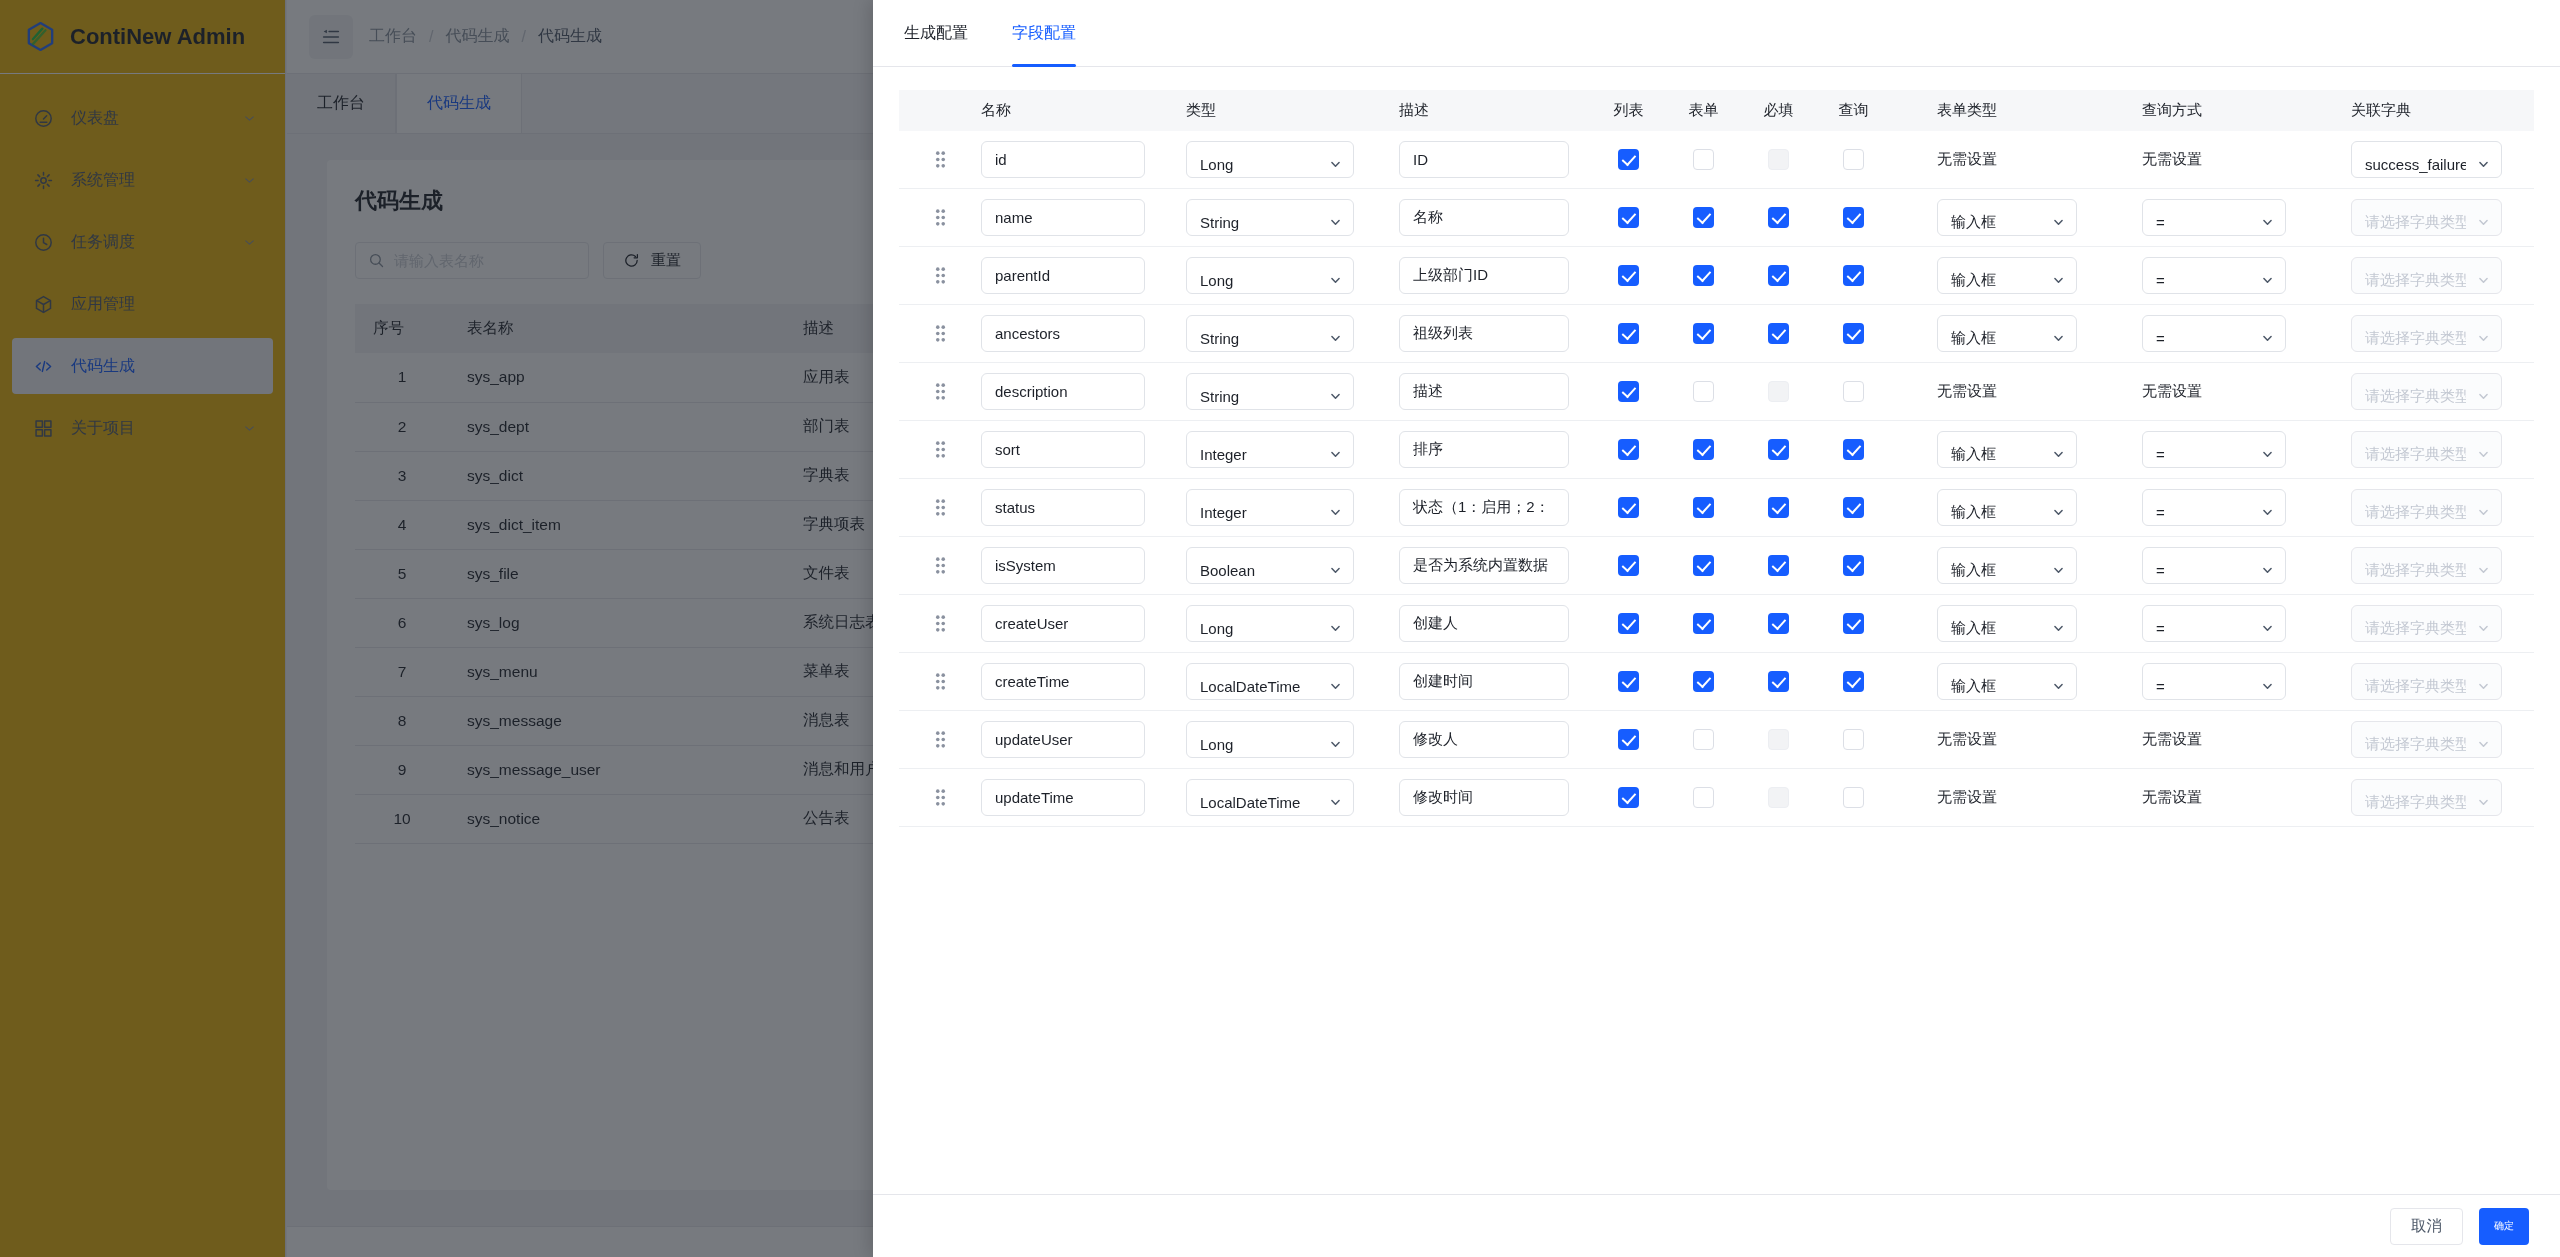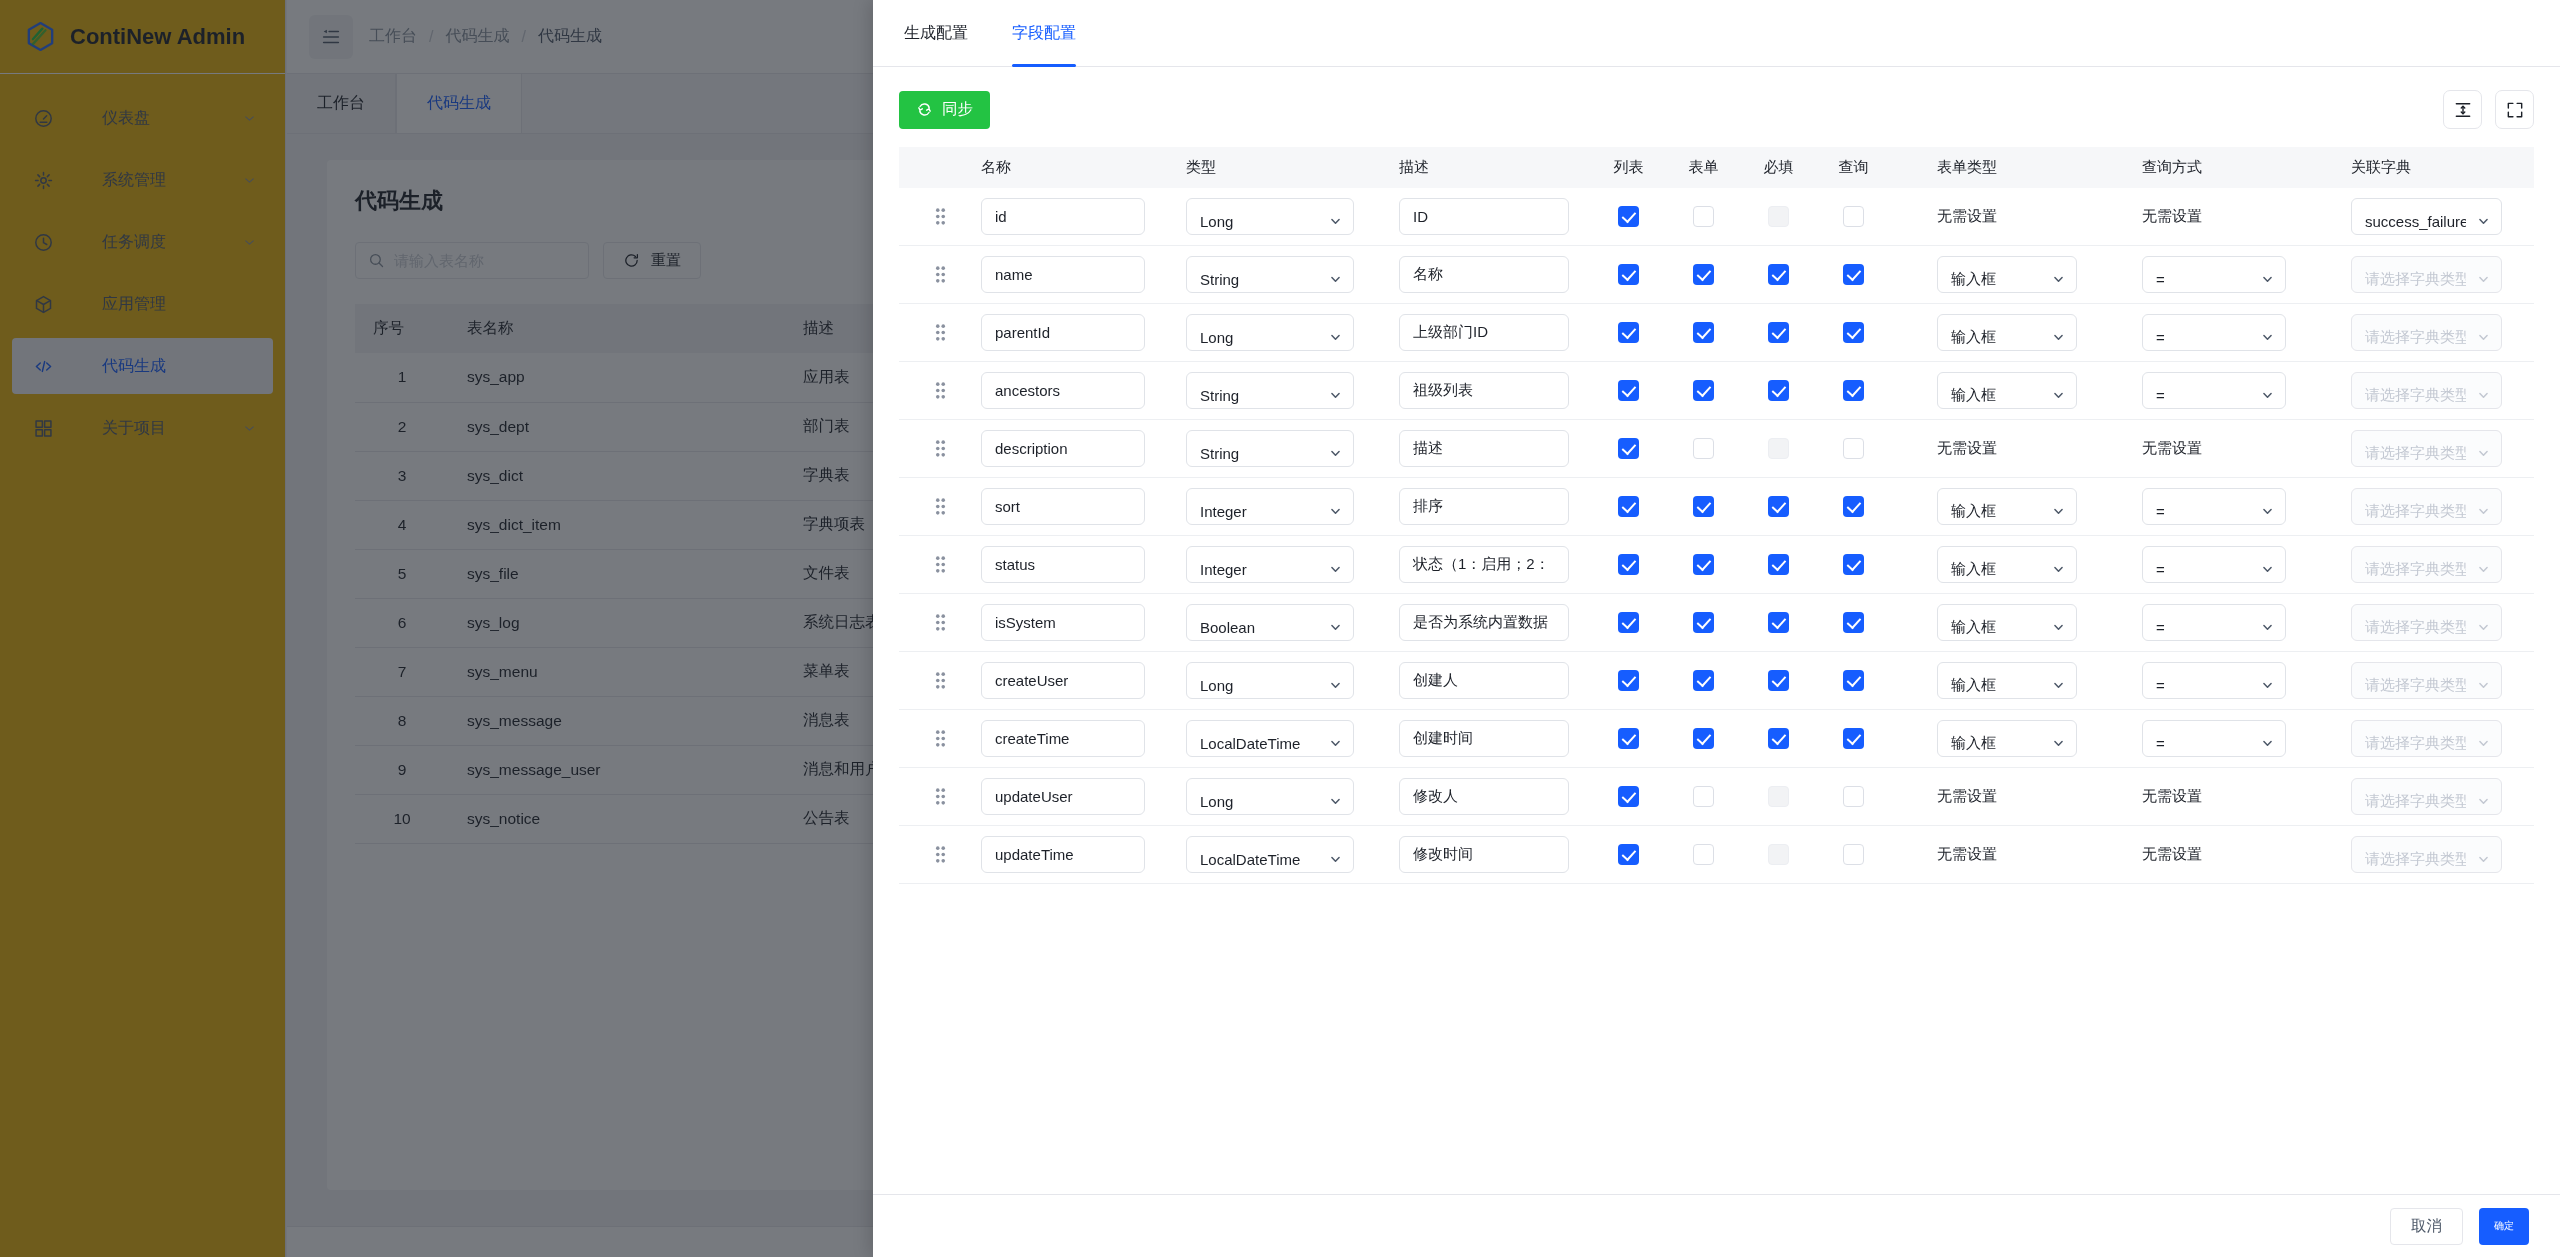--- a/index.html
+++ b/index.html
@@ -7,21 +7,21 @@
   body { font-family:"Liberation Sans","DejaVu Sans",sans-serif; color:#1d2129; background:#f2f3f5; position:relative; }
   svg { display:block; }
 
   
   .app { position:absolute; inset:0; background:#f2f3f5; }
 
   .sidebar { position:absolute; left:0; top:0; bottom:0; width:286px; background:#eab308; border-right:1px solid #e5e6eb; }
   .logo { height:74px; display:flex; align-items:center; gap:13px; padding-left:24px; font-size:22px; font-weight:700; color:#1d2129; border-bottom:1px solid #fff; }
   .menu { padding:10px 12px; }
   .menu-item { height:56px; margin:6px 0; border-radius:4px; display:flex; align-items:center; gap:17px; padding:0 16px 0 21px; font-size:16px; color:#4e5969; cursor:pointer; }
-  .menu-item .lbl { flex:1;margin-left:31px; }
+  .menu-item .lbl { flex:1; }
   .menu-item .chev { color:#86909c; }
   .menu-item.active { background:#f2f3f5; color:#165DFF; }
   .menu-item.active .mi-icon { color:#165DFF; }
 
   .main { position:absolute; left:287px; top:0; right:0; bottom:0; }
   .topbar { height:74px; background:#fff; border-bottom:1px solid #e5e6eb; display:flex; align-items:center; gap:16px; padding:0 22px; }
   .collapse-btn { width:44px; height:44px; border:none; border-radius:6px; background:#f2f3f5; color:#4e5969; display:flex; align-items:center; justify-content:center; cursor:pointer; }
   .breadcrumb { display:flex; align-items:center; gap:12px; font-size:16px; color:#86909c; }
   .breadcrumb .crumb:last-child { color:#4e5969; }
   .breadcrumb .sep { color:#c9cdd4; }
@@ -313,46 +313,20 @@
 <div class="mask"></div>
 
 <aside class="drawer">
 
   <div class="d-tabs" id="d-tabs">
       <div class="d-tab">生成配置</div>
       <div class="d-tab active">字段配置</div>
     </div>
 
   <div class="d-body">
-    <div class="d-toolbar">
-      <button class="sync-btn">
-        <span>
-          <svg width="17" height="17" viewBox="0 0 24 24" fill="none" stroke="currentColor" stroke-width="2" stroke-linecap="round" stroke-linejoin="round">
-            <path d="M5.3 14a7 7 0 0 0 13 2.2"></path>
-              <path d="M18.7 10A7 7 0 0 0 5.7 7.8"></path>
-            <path d="M4 9.6l1.7 3.2 3.2-1.7"></path>
-              <path d="M20 14.4l-1.7-3.2-3.2 1.7"></path>
-          </svg>
-        </span>
-        <span>同步</span>
-      </button>
-      <div class="tools">
-        <button class="tool-btn">
-          <svg width="20" height="20" viewBox="0 0 24 24" fill="none" stroke="currentColor" stroke-width="1.7" stroke-linecap="round" stroke-linejoin="round">
-            <path d="M4 4.5h16M4 19.5h16M12 7.8v8.4"></path>
-              <path d="M9.9 9.7L12 7.6l2.1 2.1M9.9 14.3l2.1 2.1 2.1-2.1"></path>
-          </svg>
-        </button>
-        <button class="tool-btn">
-          <svg width="20" height="20" viewBox="0 0 24 24" fill="none" stroke="currentColor" stroke-width="1.7" stroke-linecap="round" stroke-linejoin="round">
-            <path d="M4 9.5V4h5.5M14.5 4H20v5.5M20 14.5V20h-5.5M9.5 20H4v-5.5"></path>
-          </svg>
-        </button>
-      </div>
-    </div>
 
     <div class="ftable">
       <div class="fhead" id="fhead">
           <div class="c-handle"></div>
           <div class="c-name">名称</div>
           <div class="c-type">类型</div>
           <div class="c-desc">描述</div>
           <div class="c-cb">列表</div>
           <div class="c-cb">表单</div>
           <div class="c-cb">必填</div>

